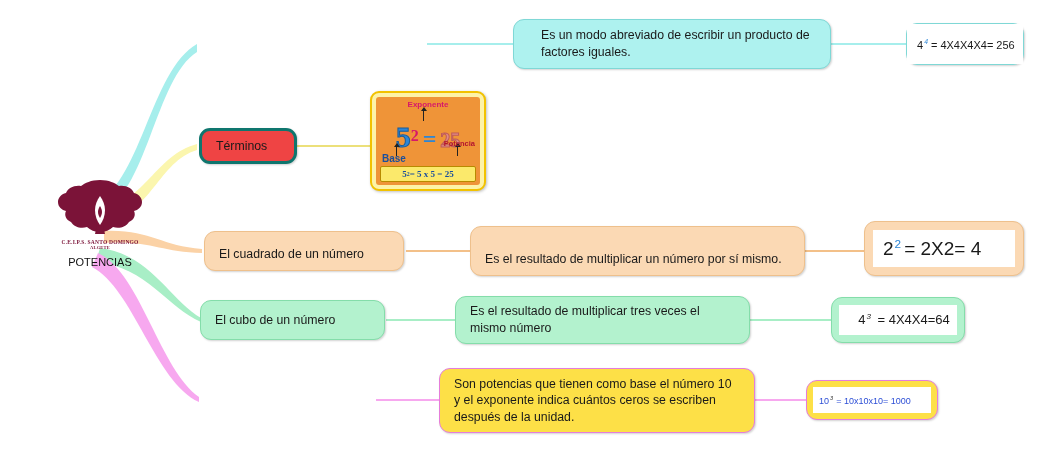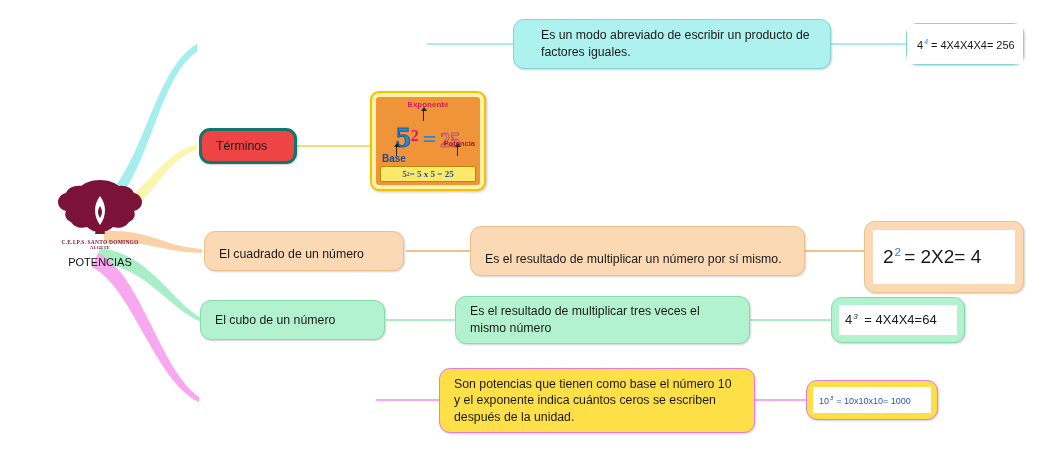--- a/index.html
+++ b/index.html
@@ -280,36 +280,36 @@
       </div>
     </div>
   </div>
 
   <div class="node c-orange" style="left:204px; top:231px; width:200px; height:40px;">
     <span>El cuadrado de un número</span>
   </div>
   <div class="node c-orange" style="left:470px; top:226px; width:335px; height:50px;">
     <span>Es el resultado de multiplicar un número por sí mismo.</span>
   </div>
-  <div class="formula c-orange" style="left:864px; top:221px; width:160px; height:72px;">
+  <div class="formula c-orange" style="left:864px; top:221px; width:160px; height:55px;">
     <div class="formula-inner" style="margin:8px; width:auto; height:auto; flex:1; align-self:stretch;">
       <span class="math" style="font-size:19px;">
         <span>2</span><sup style="color:#2d86d6; font-style:normal;">2</sup><span>= 2X2= 4</span>
       </span>
     </div>
   </div>
 
   <div class="node c-green" style="left:455px; top:296px; width:295px; height:48px;">
     <span>Es el resultado de multiplicar tres veces el mismo número</span>
   </div>
   <div class="node c-green" style="left:200px; top:300px; width:185px; height:40px;">
     <span>El cubo de un número</span>
   </div>
   <div class="formula c-green" style="left:831px; top:297px; width:134px; height:46px;">
-    <div class="formula-inner" style="margin:7px; width:auto; height:auto; flex:1; align-self:stretch; padding-left:6px;">
+    <div class="formula-inner" style="margin:7px; width:auto; height:auto; flex:1; align-self:stretch; padding-left:12px;justify-content:center;">
       <span class="math" style="font-size:13px;">
         <span>4</span><sup>3</sup><span> = 4X4X4=64</span>
       </span>
     </div>
   </div>
 
   <div class="node c-pink" style="left:439px; top:368px; width:316px; height:65px;">
     <span>Son potencias que tienen como base el número 10 y el exponente indica cuántos ceros se escriben después de la unidad.</span>
   </div>
   <div class="formula c-pink" style="left:806px; top:380px; width:132px; height:40px;">

